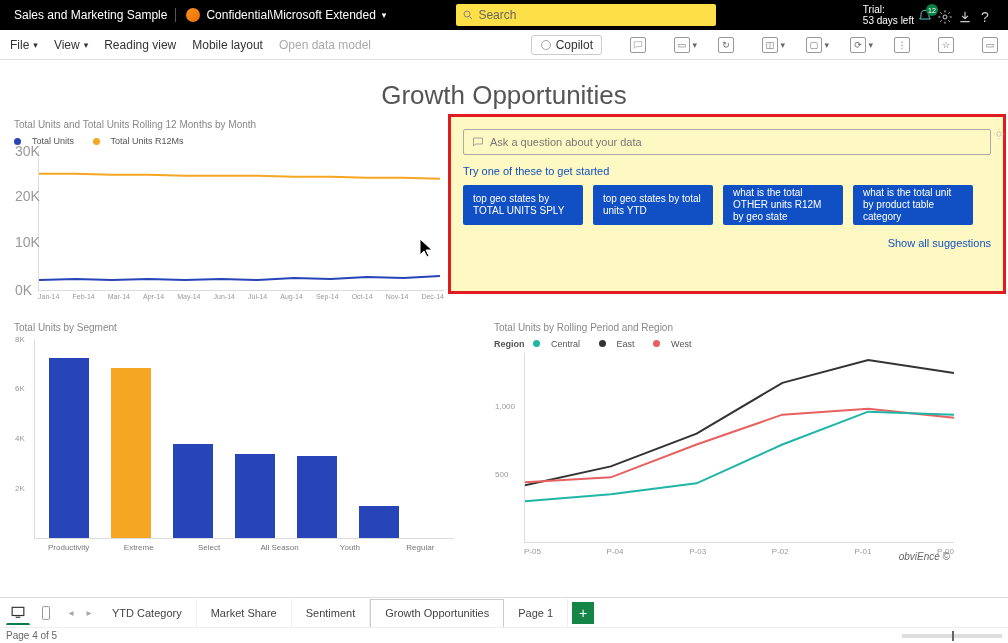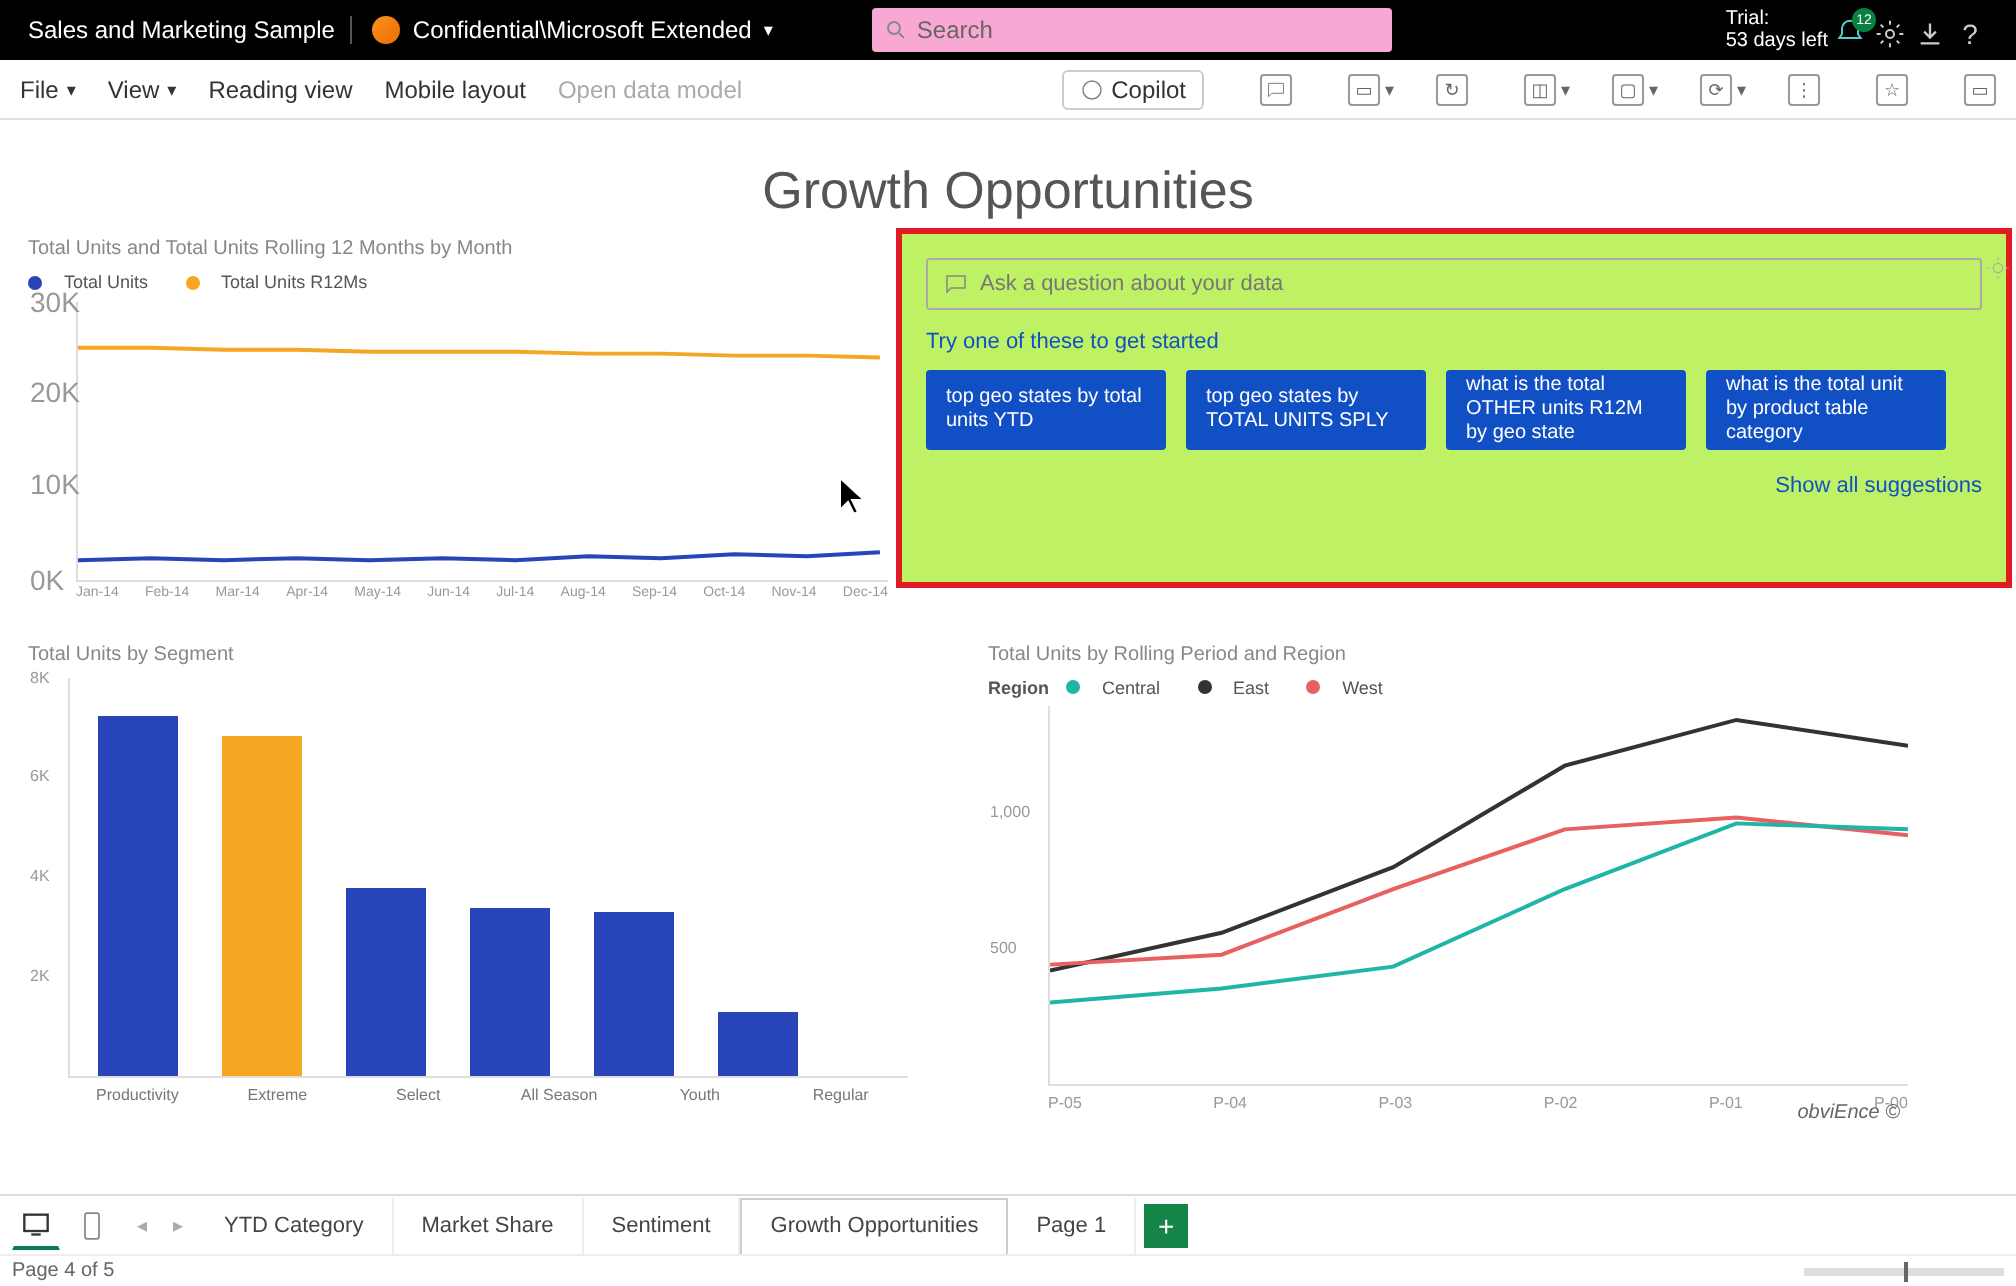--- a/index.html
+++ b/index.html
@@ -3,21 +3,21 @@
 <meta charset="utf-8">
 <style>
 * { margin: 0; padding: 0; box-sizing: border-box; font-family: "Segoe UI", Arial, sans-serif; }
 body { width: 1008px; height: 643px; overflow: hidden; background: #fff; font-size: 12px; position: relative; }
 
 
 .topbar { background: #000; color: #fff; height: 30px; display: flex; align-items: center; padding: 0 8px; }
 .topbar .title { font-size: 12px; padding: 0 8px 0 6px; border-right: 1px solid #555; }
 .topbar .scope { display: flex; align-items: center; gap: 6px; padding: 0 10px; font-size: 12px; }
 .orange-circle { width: 14px; height: 14px; border-radius: 50%; background: linear-gradient(135deg,#f7931e,#ef6c00); display:inline-block; }
-.searchbox { margin-left: 40px; width: 260px; height: 22px; background: #f9a8d4; border-radius: 2px; display: flex; align-items: center; color: #666; padding: 0 6px; gap:4px;}
+.searchbox { margin-left: 60px; width: 260px; height: 22px; background: #fde047; border-radius: 2px; display: flex; align-items: center; color: #666; padding: 0 6px; gap:4px;}
 .topbar .right { margin-left: auto; display: flex; align-items: flex-end; gap: 2px; padding-right: 6px; }
 .trial { text-align: left; line-height: 1.1; font-size: 10px; }
 .icon-slot { width: 18px; height: 18px; display: flex; align-items: center; justify-content: center; color: #fff; position: relative; }
 .badge { position:absolute; top:-4px; right:-4px; background:#0b8043; color:#fff; border-radius:50%; font-size:7px; width:12px; height:12px; display:flex; align-items:center; justify-content:center; }
 
 
 .ribbon { height: 30px; border-bottom: 1px solid #e0e0e0; display: flex; align-items: center; padding: 0 10px; gap: 16px; color: #333; }
 .ribbon .item { display:flex; align-items:center; gap:4px; font-size:12px; }
 .ribbon .disabled { color:#aaa; }
 .ribbon .right { margin-left:auto; display:flex; gap:28px; align-items:center; }
@@ -35,21 +35,21 @@
 .legend-inline span { display:inline-flex; align-items:center; gap:3px; margin-right:8px;justify-content:space-between;}
 .dot { width:7px; height:7px; border-radius:50%; display:inline-block; }
 .dot.blue{background:#2744b8;} .dot.orange{background:#f5a623;}
 .dot.teal{background:#1fb5a7;} .dot.black{background:#333;} .dot.red{background:#e86060;}
 
 .line-chart-1 { position:relative; height:140px; border-left:1px solid #ddd; border-bottom:1px solid #ddd; margin-left:24px;}
 .ylabel { position:absolute; left:-24px; font-size:14px; color:#999; transform:translateY(-50%);}
 .xlabels { display:flex; justify-content:space-between; font-size:7px; color:#999; margin-left:24px; margin-top:2px;}
 
 
-.qa-panel { position: absolute; right: 2px; top: 54px; width: 558px; height: 180px; border: 3px solid #e11b22; background:#bef264; padding:12px; }
+.qa-panel { position: absolute; right: 2px; top: 54px; width: 558px; height: 180px; border: 3px solid #e11b22; background:#fef9c3; padding:12px; }
 .qa-input { border:1px solid #aaa; height:26px; border-radius:2px; display:flex; align-items:center; padding:0 8px; color:#777; font-size:11px; gap:6px;}
 .qa-label { color:#1150c4; font-size:11px; margin:10px 0 8px; }
 .qa-suggestions { display:flex; gap:10px; }
 .qa-sugg { background:#1150c4; color:#fff; font-size:10px; padding:8px 10px; width:120px; height:40px; display:flex; align-items:center; border-radius:2px; line-height:1.2;}
 .qa-showall { text-align:right; color:#1150c4; font-size:11px; margin-top:12px; }
 .qa-side-icon { position:absolute; right:-3px; top:10px; color:#888; }
 
 
 .charts-bottom { display:flex; margin-top:22px; gap:40px; }
 .chart-bar-area { width:440px; }
@@ -210,22 +210,22 @@
 
   <div class="qa-panel">
     <div class="qa-input">
       <svg width="12" height="12" viewBox="0 0 24 24">
           <path d="M3 4h18v12H7l-4 4z" fill="none" stroke="#888" stroke-width="1.5"></path>
         </svg>
       <span>Ask a question about your data</span>
     </div>
     <div class="qa-label">Try one of these to get started</div>
     <div class="qa-suggestions">
+      <div class="qa-sugg">top geo states by TOTAL UNITS SPLY</div>
       <div class="qa-sugg">top geo states by total units YTD</div>
-      <div class="qa-sugg">top geo states by TOTAL UNITS SPLY</div>
       <div class="qa-sugg">what is the total OTHER units R12M by geo state</div>
       <div class="qa-sugg">what is the total unit by product table category</div>
     </div>
     <div class="qa-showall">Show all suggestions</div>
     <div class="qa-side-icon">
       <svg width="14" height="14" viewBox="0 0 24 24">
           <circle cx="12" cy="12" r="4" fill="none" stroke="#aaa"></circle>
           <path d="M12 3v2M12 19v2M3 12h2M19 12h2" stroke="#aaa"></path>
         </svg>
     </div>

